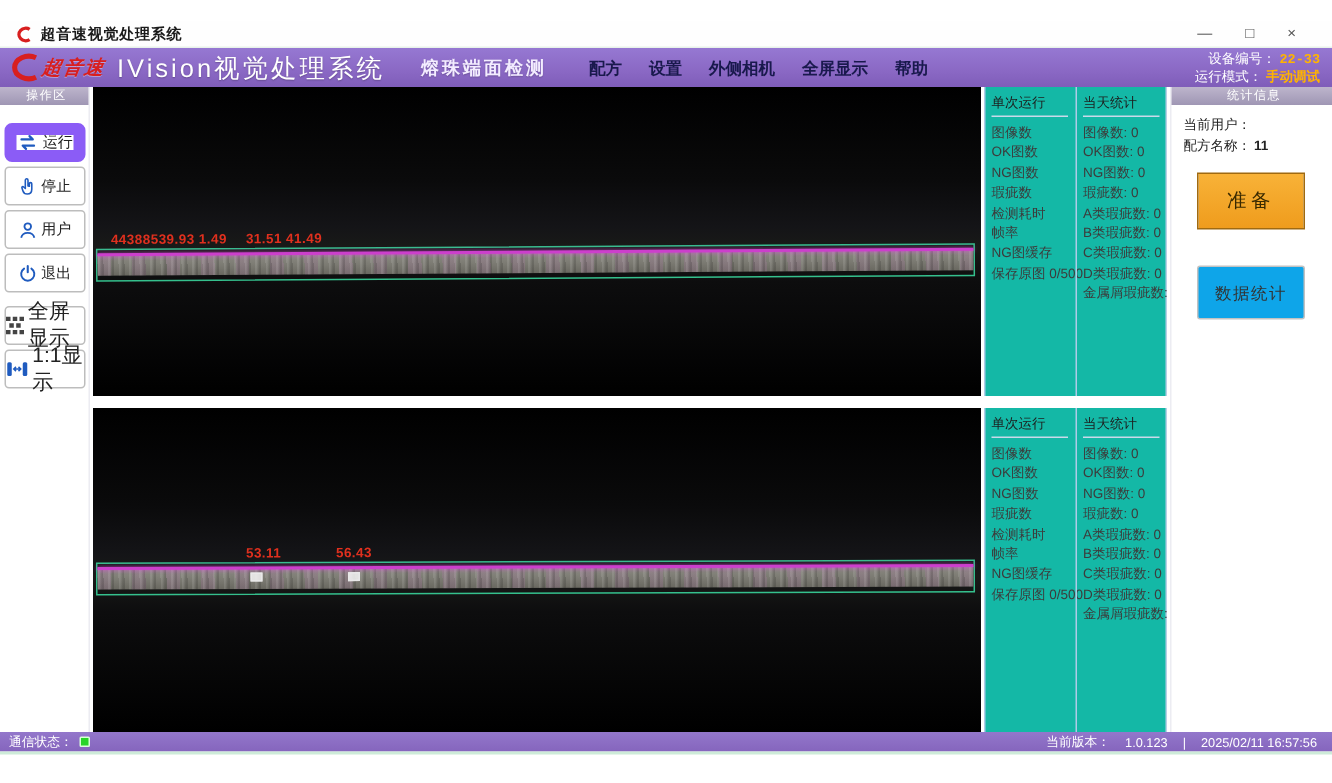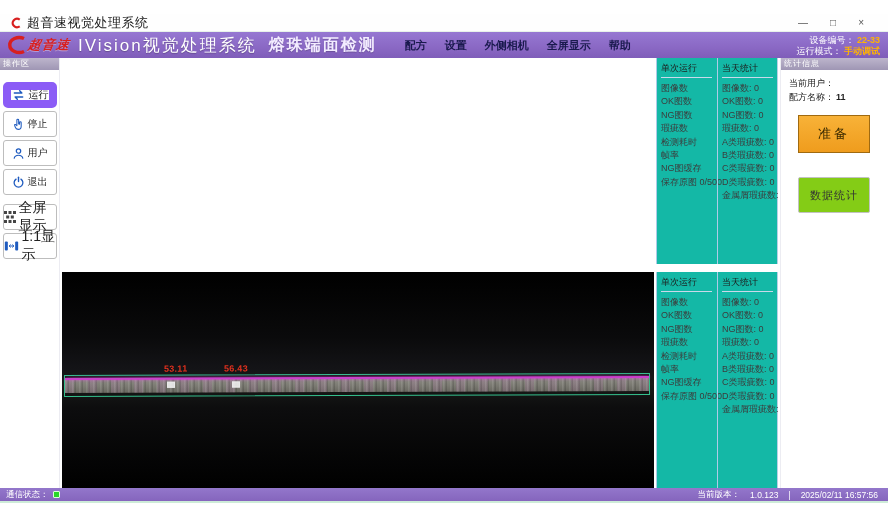--- a/index.html
+++ b/index.html
@@ -4,47 +4,47 @@
 <style>
   * { margin:0; padding:0; box-sizing:border-box; }
   html,body { background:#fff; }
   body { font-family:"Liberation Sans","DejaVu Sans",sans-serif; }
   .page { position:relative; width:888px; height:522px; background:#ffffff; overflow:hidden; }
 
   
   .titlebar { position:absolute; top:14px; left:0; width:100%; height:18px; background:#fefefe;
     display:flex; align-items:center; padding:0 10px; border-bottom:1px solid #e8f2ea; }
   .titlebar .tlogo { width:12px; height:12px; margin-right:5px; flex:0 0 auto; }
-  .titlebar .ttext { font-size:13px; color:#1b1b1b; letter-spacing:.5px; }
+  .titlebar .ttext { font-size:10px; color:#1b1b1b; letter-spacing:.5px;font-weight:bold; }
   .wincontrols { margin-left:auto; display:flex; gap:22px; align-items:center; padding-right:14px; }
   .wincontrols span { font-size:10px; color:#555; cursor:default; line-height:10px; }
 
   
   .appheader { position:absolute; top:32px; left:0; width:100%; height:26px;
     background:linear-gradient(180deg,#9678d2 0%,#8a68c4 60%,#7f5db9 100%);
     display:flex; align-items:center; }
   .brandwrap { display:flex; align-items:center; margin-left:4px; }
   .brandtext { color:#d81f1f; font-size:13px; font-weight:bold; font-style:italic;
     text-shadow:0 1px 0 rgba(255,255,255,.35); letter-spacing:1px; transform:skewX(-8deg); }
   .apptitle { color:#ffffff; font-size:17px; font-weight:normal; letter-spacing:2px; margin-left:8px;
     text-shadow:0 1px 1px rgba(0,0,0,.25); }
-  .subtitle { color:#f3ecff; font-size:16px; font-weight:bold; letter-spacing:2px; margin-left:12px;
+  .subtitle { color:#f3ecff; font-size:12px; font-weight:bold; letter-spacing:2px; margin-left:24px;
     text-shadow:0 1px 1px rgba(0,0,0,.2); }
   .menubar { display:flex; gap:18px; margin-left:28px; }
   .menubar .mitem { font-size:11px; color:#19194d; font-weight:bold; cursor:default; }
   .devinfo { margin-left:auto; margin-right:8px; text-align:right; line-height:11px; padding-top:1px; }
   .devinfo .row { font-size:9px; }
   .devinfo .lbl { color:#ffffff; }
-  .devinfo .val { color:#ffb400; font-weight:bold; }
+  .devinfo .val { color:#ffb400; font-weight:bold;font-family:Liberation Mono, monospace; }
 
   
   .sidebar { position:absolute; top:58px; left:0; width:60px; height:430px; background:#ffffff;
     border-right:1px solid #ececf2; }
   .panelhead { height:12px; background:linear-gradient(180deg,#bdb5cc,#9f96b4);
-    color:#ffffff; font-size:8px; line-height:12px; padding-left:3px; letter-spacing:1px; }
+    color:#ffffff; font-size:8px; line-height:12px; padding-left:3px; letter-spacing:1px;text-align:center; }
   .sidebtns { padding-top:12px; display:flex; flex-direction:column; align-items:center; }
   .sbtn { width:54px; height:26px; background:#ffffff; border:1px solid #bdbdbd; border-radius:3px;
     display:flex; align-items:center; justify-content:center; gap:3px; margin-bottom:3px;
     font-size:10px; color:#222; cursor:default; }
   .sbtn.active { border:8px solid #8b5cf6; border-radius:5px; }
   .sbtn .ic { flex:0 0 auto; display:flex; }
   .sbtn.small { font-size:14px; }
   .gapbefore { margin-top:6px; }
 
   
@@ -88,21 +88,21 @@
   .rightpanel { position:absolute; top:58px; left:780px; width:108px; height:430px; background:#ffffff;
     border-left:1px solid #ececf2; }
   .rightbody { padding:6px 0 0 8px; }
   .infoline { font-size:9px; color:#222; line-height:14px; white-space:nowrap; }
   .infoline .ival { font-weight:bold; margin-left:2px; }
   .preparebtn { position:absolute; left:17px; top:57px; width:72px; height:38px;
     background:linear-gradient(180deg,#f8b238,#ef9c1d); border:1px solid #a06a10;
     color:#3a2a00; font-size:13px; letter-spacing:3px; display:flex; align-items:center;
     justify-content:center; cursor:default; }
   .datastatsbtn { position:absolute; left:17px; top:119px; width:72px; height:36px;
-    background:#84cc16; border:1px solid #c2c2c2; border-radius:2px; color:#333;
+    background:#0ea5e9; border:1px solid #c2c2c2; border-radius:2px; color:#333;
     font-size:11px; letter-spacing:1px; display:flex; align-items:center; justify-content:center;
     cursor:default; }
 
   
   .statusbar { position:absolute; top:488px; left:0; width:100%; height:13px;
     background:linear-gradient(180deg,#9377cb,#8565bd); display:flex; align-items:center;
     padding:0 6px; }
   .statusbar .slbl { font-size:8.5px; color:#fff; }
   .commdot { width:7px; height:7px; background:#28d528; border:1px solid #d9ffd9; border-radius:1px;
     margin-left:4px; }
@@ -215,20 +215,29 @@
               <rect x="1" y="1.5" width="3.6" height="11" rx="1.2" fill="#1f5bbf"></rect>
               <rect x="13.4" y="1.5" width="3.6" height="11" rx="1.2" fill="#1f5bbf"></rect>
               <path d="M6 7 h6 M8 5.3 L6.2 7 L8 8.7 M10 5.3 L11.8 7 L10 8.7" fill="none" stroke="#1f5bbf" stroke-width="1.2"></path>
             </svg>
         </span>
         <span>1:1显示</span>
       </div>
     </div>
   </div>
 
+  <div class="imgpanel top">
+    <div class="overlay">
+      <div class="obox"></div>
+      <div class="strip"></div>
+      <div class="mag"></div>
+      <span class="anno a1">44388539.93 1.49</span>
+      <span class="anno a2">31.51 41.49</span>
+    </div>
+  </div>
 
   <div class="imgpanel bottom">
     <div class="overlay">
       <div class="obox"></div>
       <div class="strip"></div>
       <div class="mag"></div>
       <div class="defectbox d1"></div>
       <div class="defectbox d2"></div>
       <span class="anno b1">53.11</span>
       <span class="anno b2">56.43</span>

